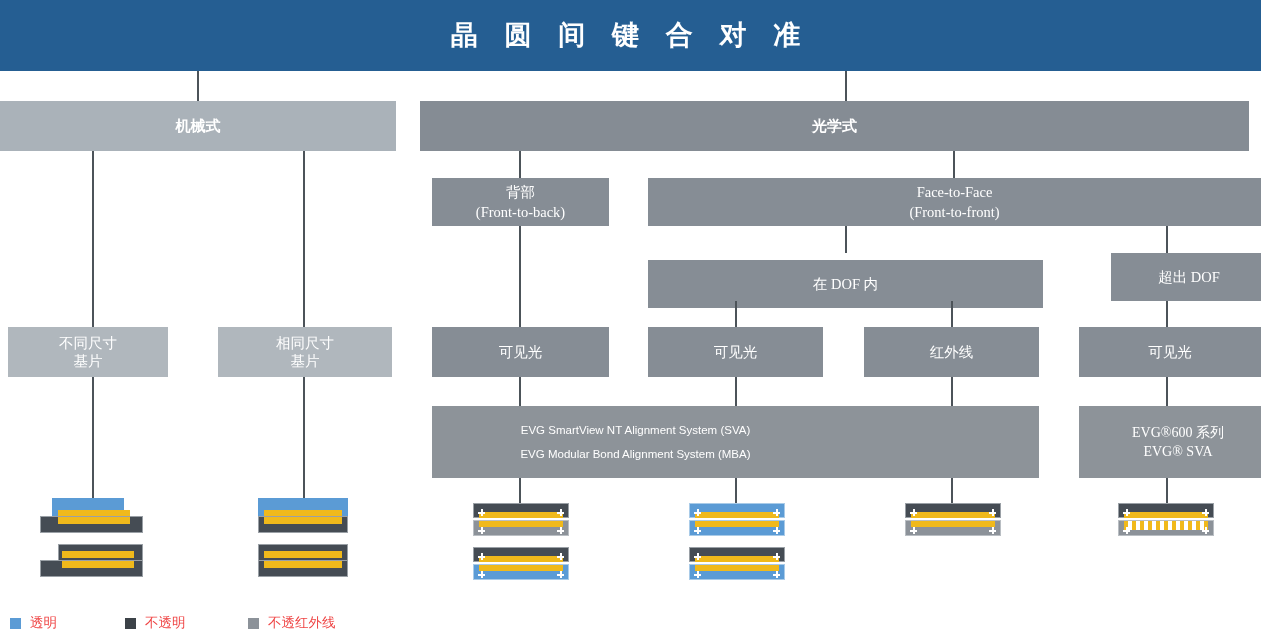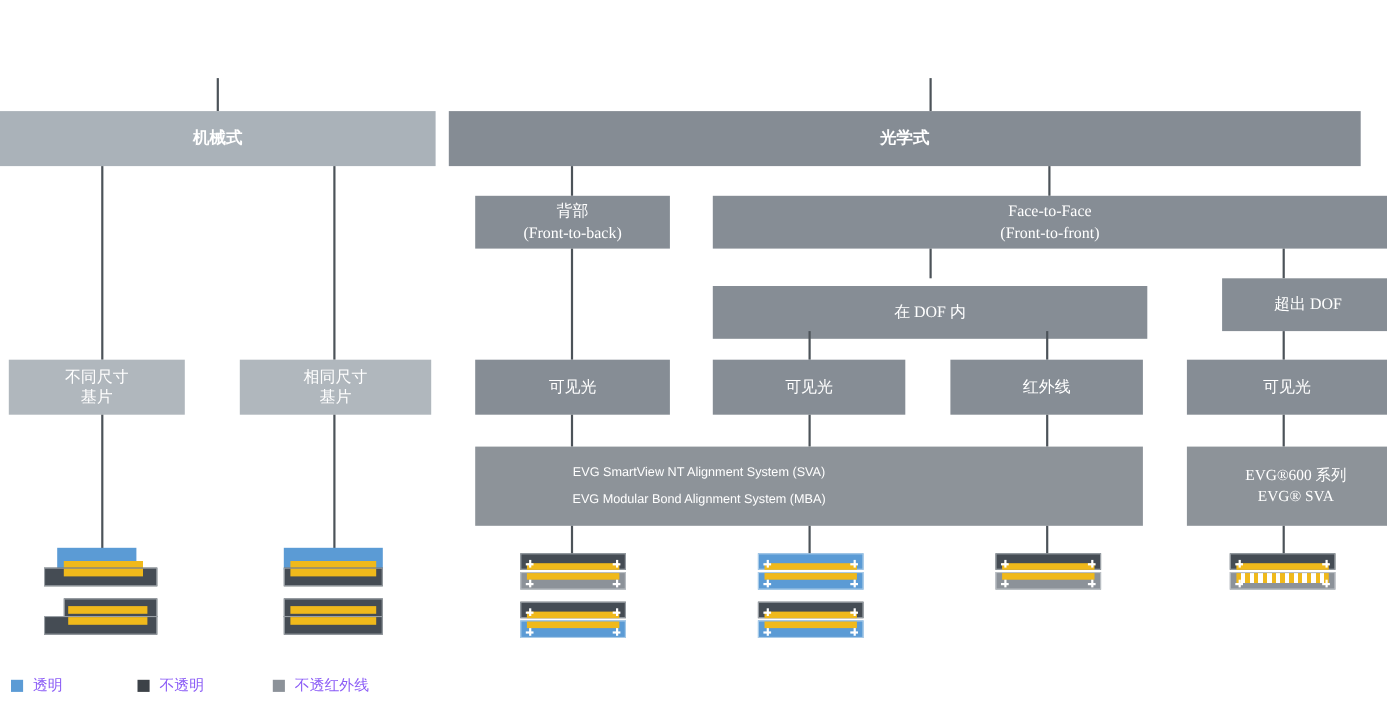--- a/index.html
+++ b/index.html
@@ -30,33 +30,34 @@
   .stack{position:absolute;}
   .waf{position:absolute;box-sizing:border-box;}
   .gold{position:absolute;background:#f0b91b;}
   .mark{position:absolute;width:7px;height:7px;}
   .mark:before,.mark:after{content:"";position:absolute;background:#ffffff;}
   .mark:before{left:0;top:2.5px;width:7px;height:2px;}
   .mark:after{top:0;left:2.5px;height:7px;width:2px;}
 
   .legend{position:absolute;display:flex;align-items:center;}
   .legend .sw{width:11px;height:11px;margin-right:9px;}
-  .legend .lbl{font-size:13.5px;color:#8b5cf6;font-family:Liberation Mono, monospace;}
+  .legend .lbl{font-size:13.5px;color:#ef4444;font-family:Liberation Mono, monospace;}
 </style>
 </head>
 <body>
 
 <div id="stage">
 
+  <div class="box title-bar" style="left:0;top:0;width:1261px;height:71px;">晶 圆 间 键 合 对 准</div>
 
   <div class="conn" style="left:197px;top:71px;width:2px;height:30px;"></div>
   <div class="conn" style="left:845px;top:71px;width:2px;height:30px;"></div>
 
   <div class="box lvl-mech" style="left:0;top:101px;width:396px;height:50px;">机械式</div>
-  <div class="box lvl-opt" style="left:408px;top:101px;width:829px;height:50px;">光学式</div>
+  <div class="box lvl-opt" style="left:420px;top:101px;width:829px;height:50px;">光学式</div>
 
   <div class="conn" style="left:92px;top:151px;width:2px;height:176px;"></div>
   <div class="conn" style="left:303px;top:151px;width:2px;height:176px;"></div>
   <div class="conn" style="left:519px;top:151px;width:2px;height:27px;"></div>
   <div class="conn" style="left:953px;top:151px;width:2px;height:27px;"></div>
 
   <div class="box node" style="left:432px;top:178px;width:177px;height:48px;flex-direction:column;gap:1px;">
     <span>背部</span>
     <span>(Front-to-back)</span>
   </div>

